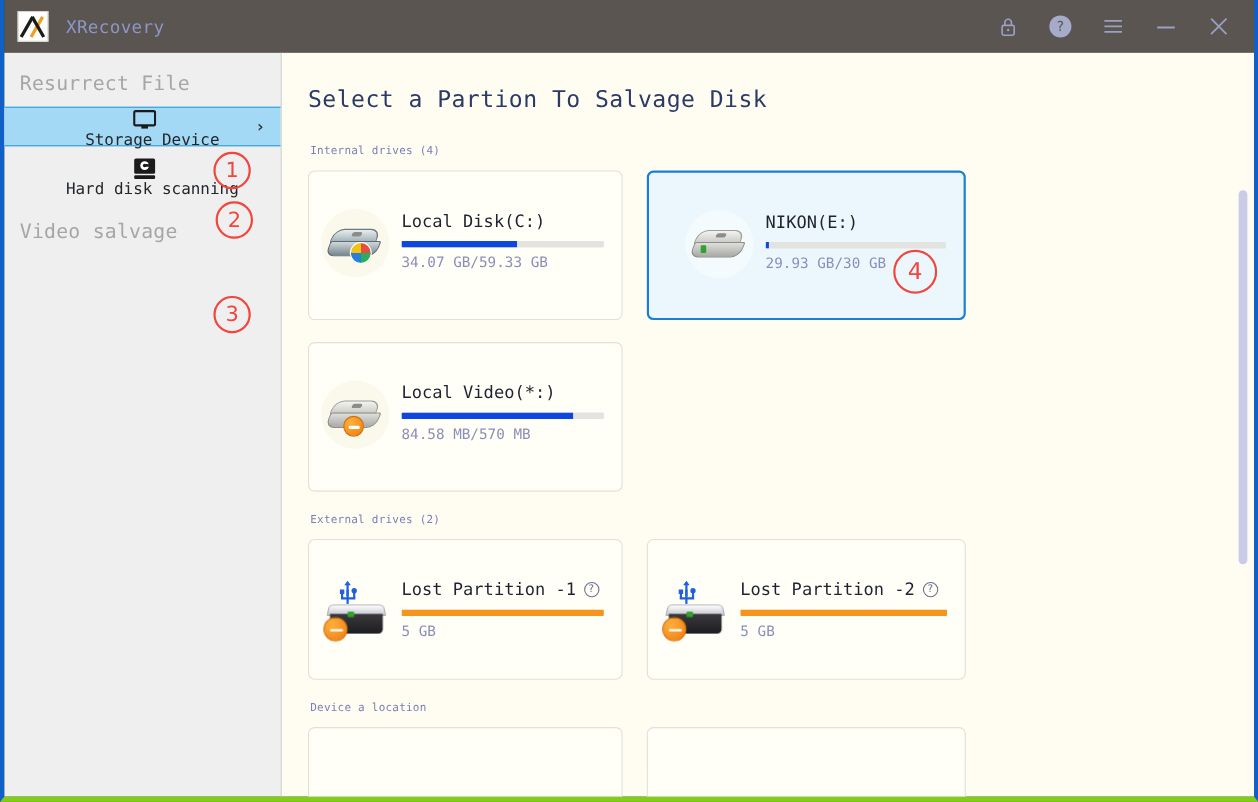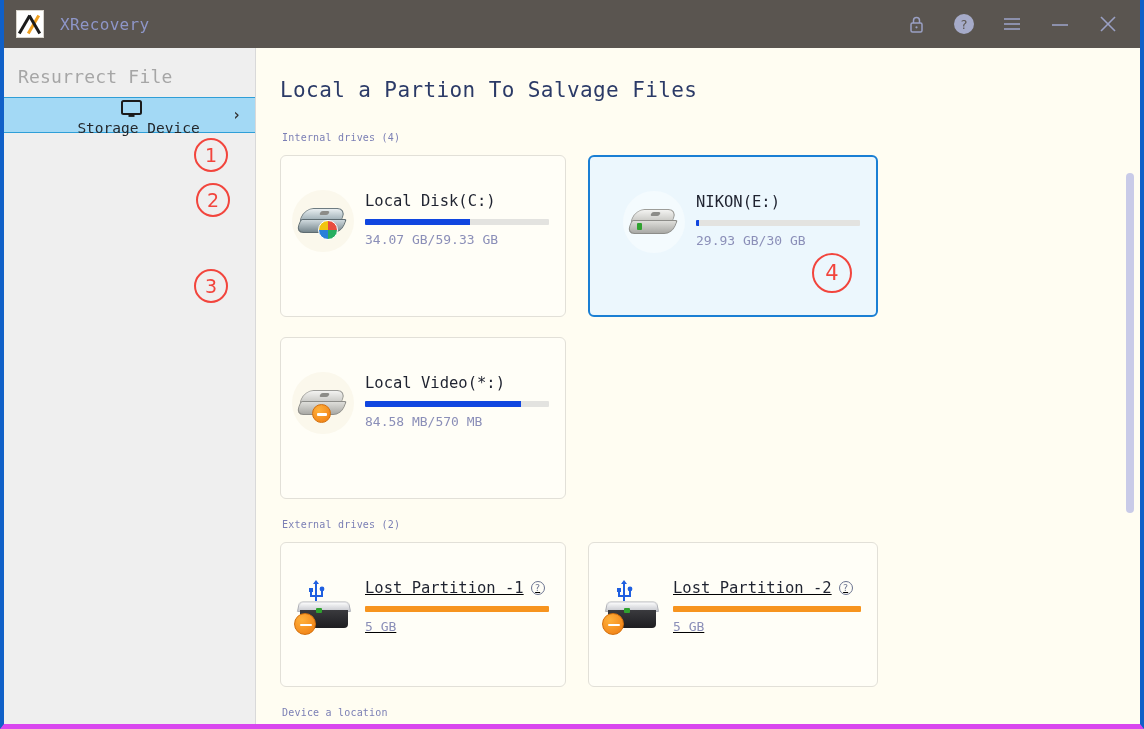--- a/index.html
+++ b/index.html
@@ -7,21 +7,21 @@
     width: 1144px; height: 729px;
     font-family: "DejaVu Sans Mono", "Liberation Mono", monospace;
     background: #ffffff;
     overflow: hidden;
   }
   #app {
     position: relative;
     width: 1144px; height: 729px;
     border-left: 4px solid #1060c8;
     border-right: 4px solid #1060c8;
-    border-bottom: 5px solid #d946ef;
+    border-bottom: 5px solid #84cc16;
     background: #14532d;
   }
 
   
   #titlebar {
     height: 48px;
     background: #5a5550;
     display: flex;
     align-items: center;
     padding: 0 10px 0 12px;
@@ -132,35 +132,35 @@
     font-size: 10px;
     margin: 4px 0 12px 2px;
     letter-spacing: .2px;
   }
   .grid {
     display: grid;
     grid-template-columns: 286px 290px;
     gap: 20px 22px;
   }
   .card {
-    height: 162px;
+    height: 136px;
     border: 1px solid #e2e0d8;
     border-radius: 6px;
     background: #fffef7;
     position: relative;
     display: flex;
     align-items: flex-start;
     padding: 32px 16px 0 10px;
   }
   .card.selected {
     border: 2px solid #1a7fd4;
     background: #ecf7fd;
     padding-left: 32px;
   }
-  .card.short { height: 145px; text-decoration: underline; }
+  .card.short { height: 128px; }
   .card-ico {
     width: 68px; height: 68px; flex: none;
     display: flex; align-items: center; justify-content: center;
     margin-right: 6px;
   }
   .card-body { flex: 1; padding-top: 4px; min-width: 0; }
   .card-title {
     color: #1f2330;
     font-size: 15.5px;
     margin-bottom: 9px;
@@ -323,32 +323,45 @@
         <span class="sb-ico">
           <svg width="21" height="18" viewBox="0 0 21 18">
             <rect x="1" y="1" width="19" height="13" rx="1.5" fill="none" stroke="#1b1b1b" stroke-width="2"></rect>
             <rect x="7.5" y="14.5" width="6" height="2.4" fill="#1b1b1b"></rect>
           </svg>
         </span>
         <span>Storage Device</span>
         <span class="sb-chevron">›</span>
       </div>
 
-
+      <div class="sb-item" style="margin-top:9px">
+        <span class="sb-ico">
+          <svg width="21" height="21" viewBox="0 0 21 21">
+            <rect x="1" y="1" width="19" height="14" rx="1.5" fill="#1b1b1b"></rect>
+            <circle cx="10.5" cy="7.5" r="4" fill="#ffffff"></circle>
+            <circle cx="10.5" cy="7.5" r="1.6" fill="#1b1b1b"></circle>
+            <rect x="10.5" y="6.2" width="6" height="2.4" fill="#1b1b1b"></rect>
+            <rect x="1" y="16.4" width="19" height="3.4" rx="1" fill="#1b1b1b"></rect>
+          </svg>
+        </span>
+        <span>Hard disk scanning</span>
+      </div>
+
+      <div class="sb-group-label" style="padding-top:22px">Video salvage</div>
 
 
       <div class="annot" style="left:190px; top:90px">1</div>
       <div class="annot" style="left:192px; top:135px">2</div>
       <div class="annot" style="left:190px; top:221px">3</div>
     </div>
 
     <div id="main">
       <div id="main-inner">
 
-        <div id="page-title">Local a Partion To Salvage Files</div>
+        <div id="page-title">Select a Partion To Salvage Disk</div>
 
         <div class="sec-label">Internal drives (4)</div>
 
         <div class="grid">
 
           <div class="card">
             <div class="card-ico">
               <div class="dr win">
                   <span class="halo"></span>
                   <span class="top"></span>

